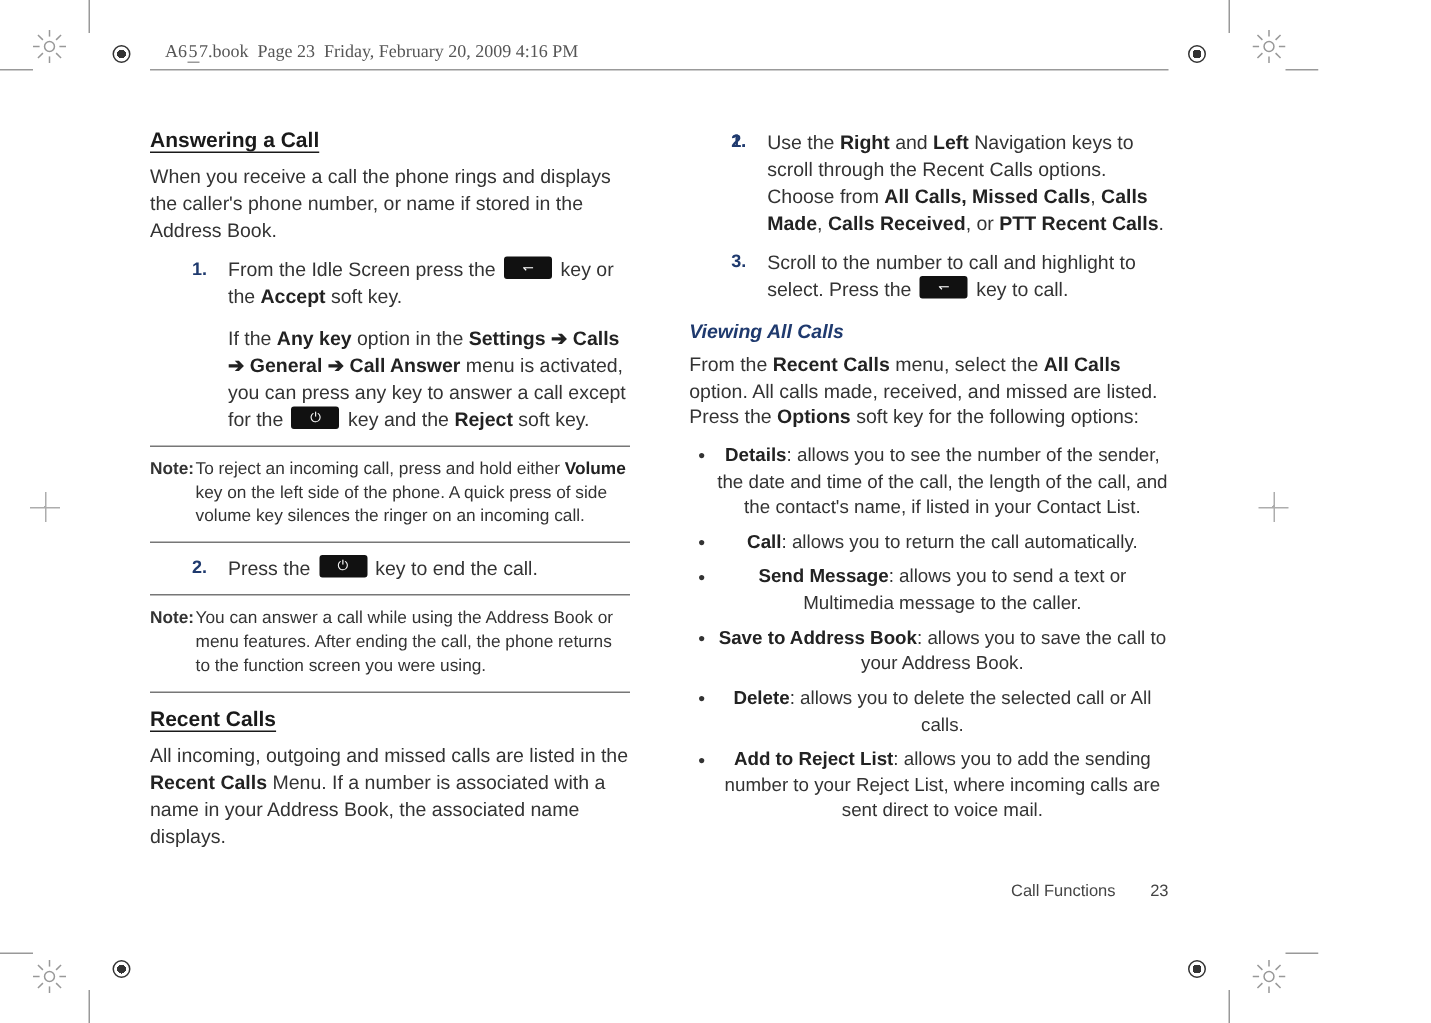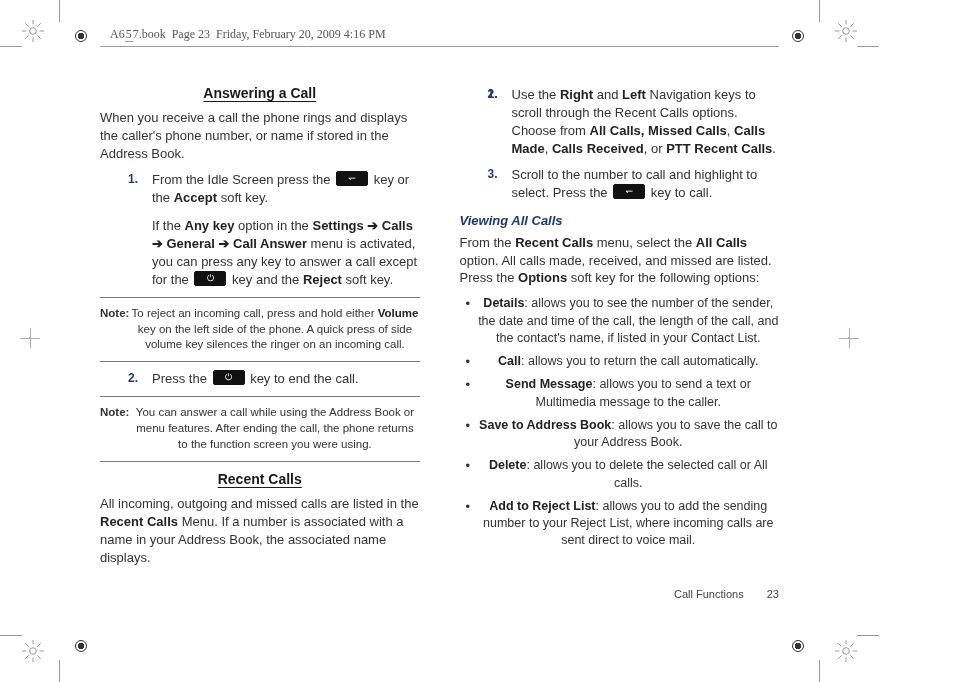--- a/index.html
+++ b/index.html
@@ -82,21 +82,20 @@
   }
 
   h2.section {
     font-size: 14px;
     font-weight: bold;
     margin: 6px 0 6px 0;
     color: #1a1a1a;
     text-decoration: underline;
     text-underline-offset: 3px;
     font-family: Arial, sans-serif;
-    text-align: center;
   }
   h3.sub {
     font-size: 13px;
     font-style: italic;
     font-weight: bold;
     color: #1f3a6e;
     margin: 10px 0 4px 0;
   }
   p { margin: 4px 0 8px 0; }
   ol.numlist {
@@ -121,21 +120,20 @@
     border: none;
     border-top: 1px solid #777;
     margin: 8px 0;
   }
   .note {
     font-size: 11.5px;
     color: #333;
     margin: 4px 0 6px 0;
     display: flex;
     gap: 1px;
-    text-align: center;
   }
   .note .label {
     font-weight: bold;
     white-space: nowrap;
   }
   ul.bullets {
     list-style: none;
     padding: 0;
     margin: 4px 0 4px 6px;
   }

